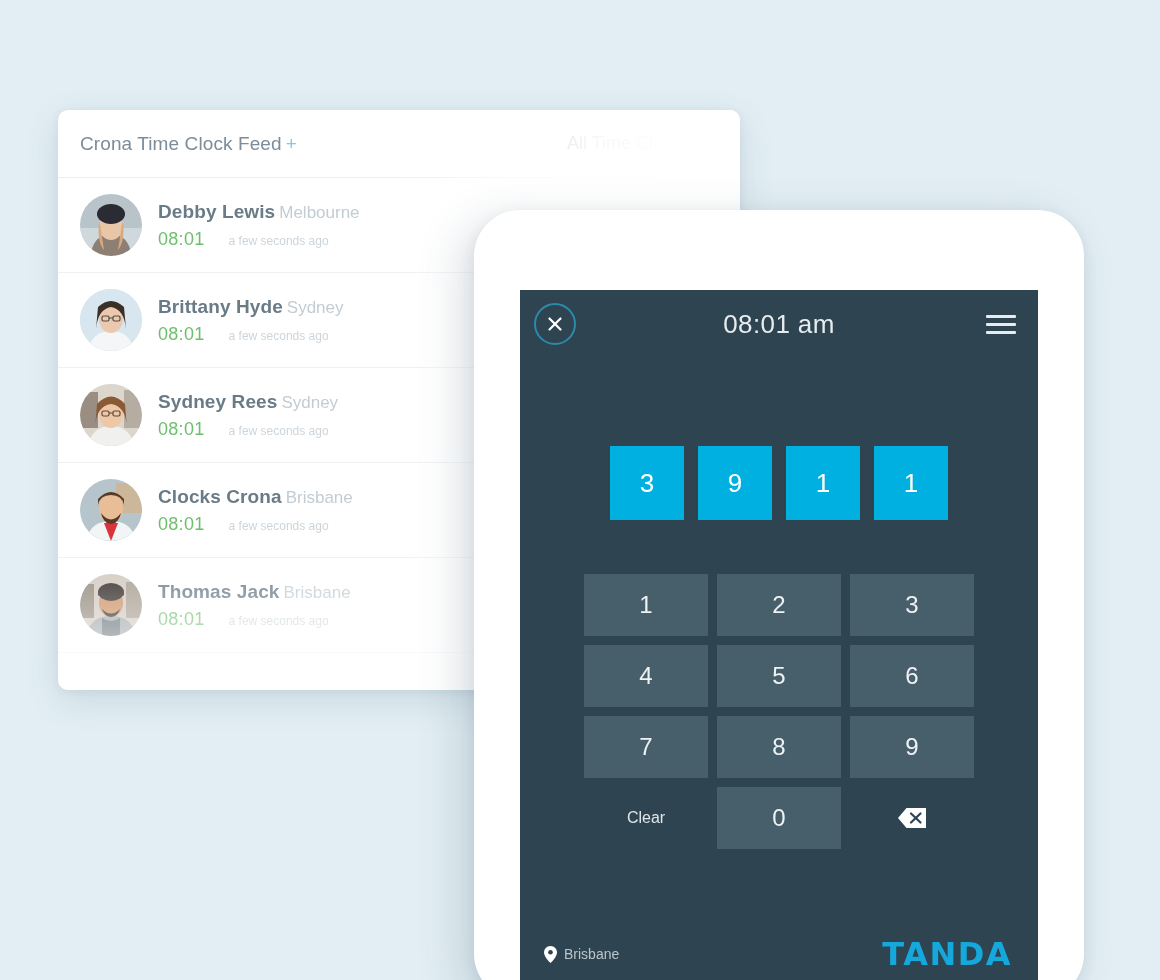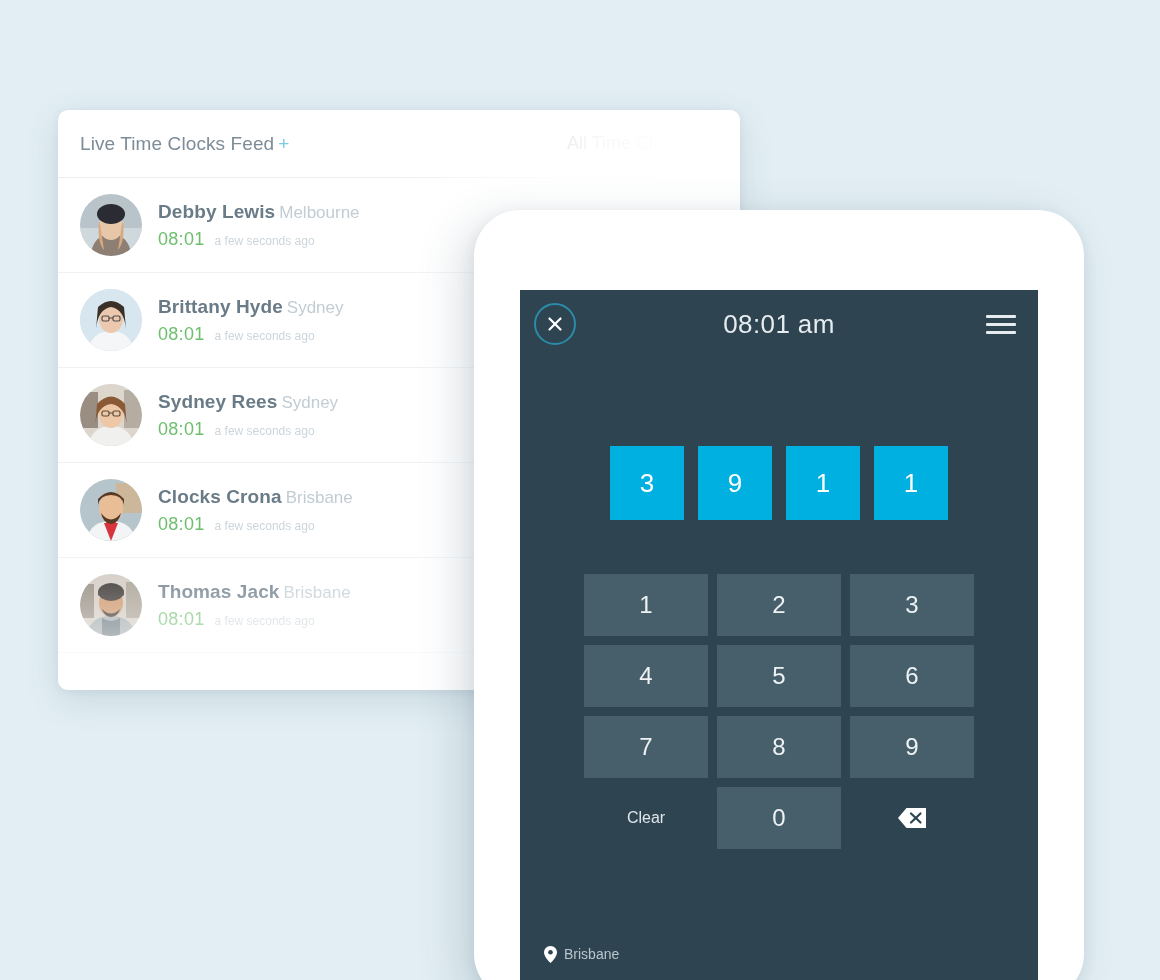--- a/index.html
+++ b/index.html
@@ -90,21 +90,21 @@
     flex: none;
     margin-right: 16px;
     position: relative;
     overflow: hidden;
     background: #d7e2e8;
   }
   .avatar svg { display: block; width: 100%; height: 100%; }
 
   .row-text { display: flex; flex-direction: column; gap: 6px; min-width: 0; }
   .row-line1 { display: flex; align-items: baseline; gap: 4px; white-space: nowrap; }
-  .row-line2 { display: flex; align-items: baseline; gap: 10px; white-space: nowrap; }
+  .row-line2 { display: flex; align-items: baseline; gap: 24px; white-space: nowrap; }
 
   .emp-name {
     font-size: 19px;
     font-weight: bold;
     color: #6a7b88;
     letter-spacing: 0.1px;
   }
   .emp-loc {
     font-size: 17px;
     color: #c2ccd3;
@@ -302,21 +302,21 @@
     font-family: "DejaVu Sans", sans-serif;
   }
 </style>
 </head>
 <body>
 
 <div class="feed-card">
 
   <div class="feed-header">
     <div>
-      <span class="feed-title">Live Time Clocks Feed</span><span class="feed-title-plus">+</span>
+      <span class="feed-title">Crona Time Clock Feed</span><span class="feed-title-plus">+</span>
     </div>
     <div class="feed-filter">
       <span>All Time Clocks</span>
       <span class="caret"></span>
     </div>
   </div>
 
   <div class="feed-list">
 
     <div class="feed-row">
@@ -533,16 +533,17 @@
     </div>
 
     <div class="screen-footer">
       <div class="location">
         <svg width="13" height="17" viewBox="0 0 13 17" aria-hidden="true">
           <path d="M6.5 0 C2.9 0 0 2.9 0 6.5 C0 11.2 6.5 17 6.5 17 C6.5 17 13 11.2 13 6.5 C13 2.9 10.1 0 6.5 0 Z" fill="#ffffff"></path>
           <circle cx="6.5" cy="6.3" r="2.3" fill="#2e4450"></circle>
         </svg>
         <span>Brisbane</span>
       </div>
+      <div class="brand">TANDA</div>
     </div>
 
   </div>
 </div>
 
 </body></html>

